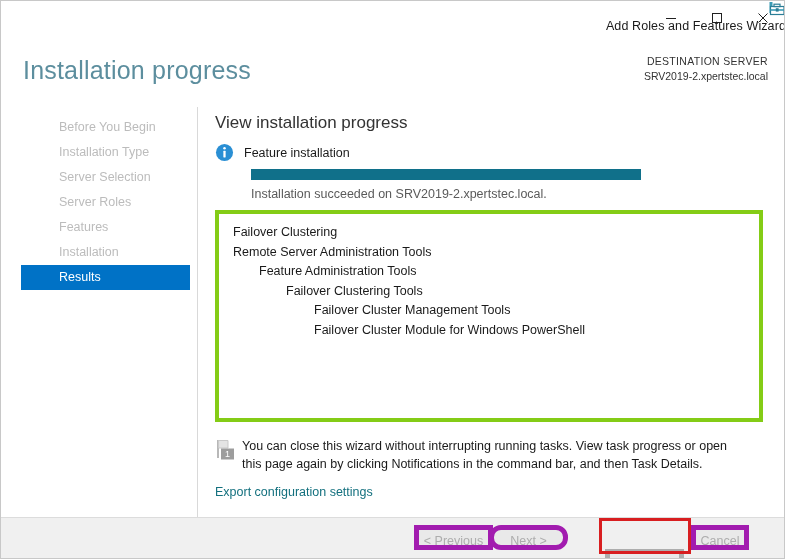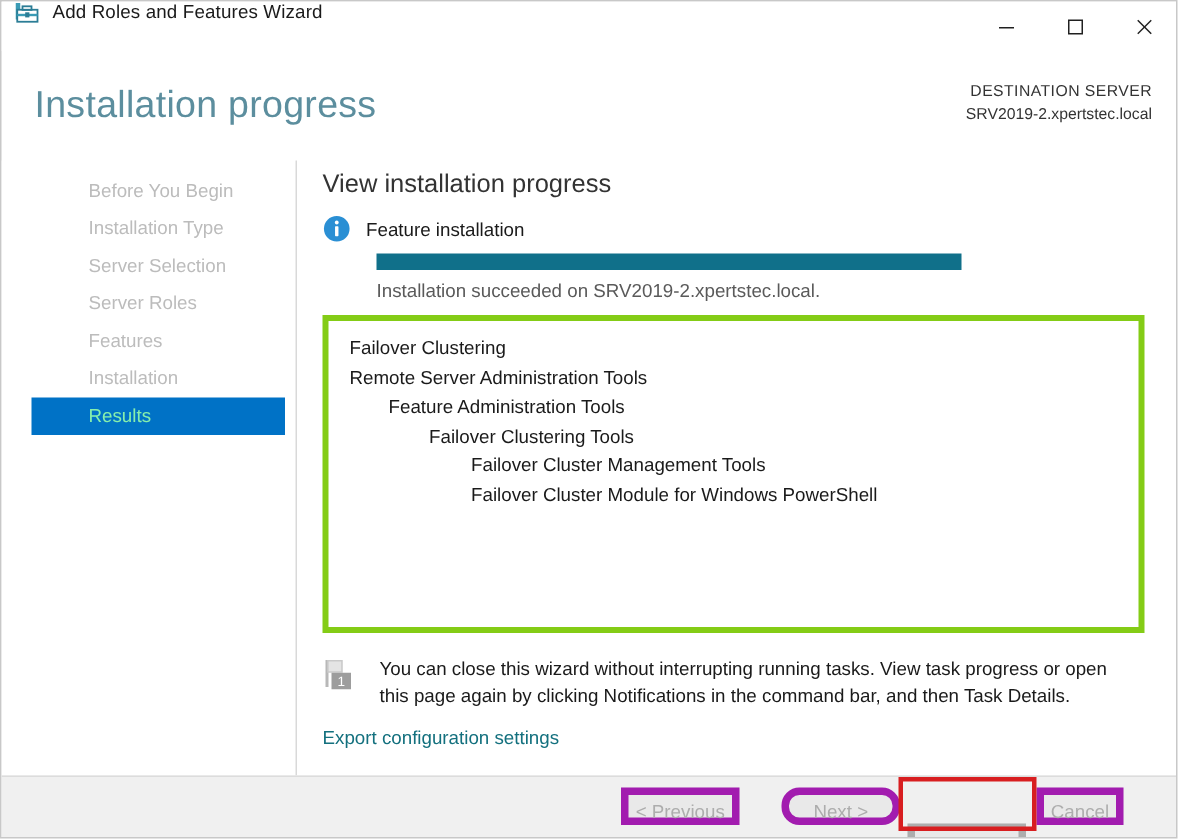--- a/index.html
+++ b/index.html
@@ -25,21 +25,22 @@
   }
 
   
   .titlebar {
     position: absolute;
     left: 0; top: 0;
     width: 785px;
     height: 33px;
     background: #ffffff;
     display: flex;
-    align-items: flex-start;
+    align-items: flex-end;
+    flex-direction: column;
   }
   .app-icon {
     margin-left: 8px;
     width: 18px;
     height: 18px;
     flex: 0 0 auto;
     display: block;
   }
   .title-text {
     margin-left: 8px;
@@ -120,21 +121,21 @@
     line-height: 25px;
     padding-left: 38px;
     margin: 0 7px 0 20px;
     font-size: 12.5px;
     color: #bcbcbc;
     white-space: nowrap;
     box-sizing: border-box;
   }
   .nav-item.active {
     background: #0072c6;
-    color: #86efac;
+    color: #ffffff;
     margin-right: 7px;
   }
 
   
   .content {
     position: absolute;
     left: 197px; top: 106px;
     width: 588px;
     height: 410px;
     background: #ffffff;
@@ -208,21 +209,21 @@
   .note-row {
     position: absolute;
     left: 17px;
     top: 330px;
     width: 550px;
     display: flex;
     align-items: flex-start;
   }
   .flag-icon { width: 26px; height: 28px; display:block; flex:0 0 auto; margin-top:1px;}
   .note-text {
-    margin-left: 12px;
+    margin-left: 1px;
     font-size: 12.5px;
     color: #1a1a1a;
     line-height: 18px;
     width: 500px;
   }
   .export-link {
     position: absolute;
     left: 17px;
     top: 378px;
     font-size: 12.5px;
@@ -249,21 +250,21 @@
     font-family: "Liberation Sans", sans-serif;
     font-size: 12.5px;
     color: #adadad;
     padding: 0;
     box-sizing: border-box;
     line-height: 23px;
     text-align: center;
   }
   .btn.enabled { color: #1a1a1a; border-color: #adadad; background: #e9e9e9; margin-top: 24px; }
   #btn-previous { left: 413px; width: 79px; }
-  #btn-next     { left: 520px; width: 79px; border-radius: 12px; }
+  #btn-next     { left: 488px; width: 79px; border-radius: 12px; }
   #btn-close    { left: 604px; width: 79px; }
   #btn-cancel   { left: 690px; width: 58px; }
 
   .red-highlight {
     position: absolute;
     left: 598px;
     top: 517px;
     width: 92px;
     height: 36px;
     border: 3px solid #d81e20;

